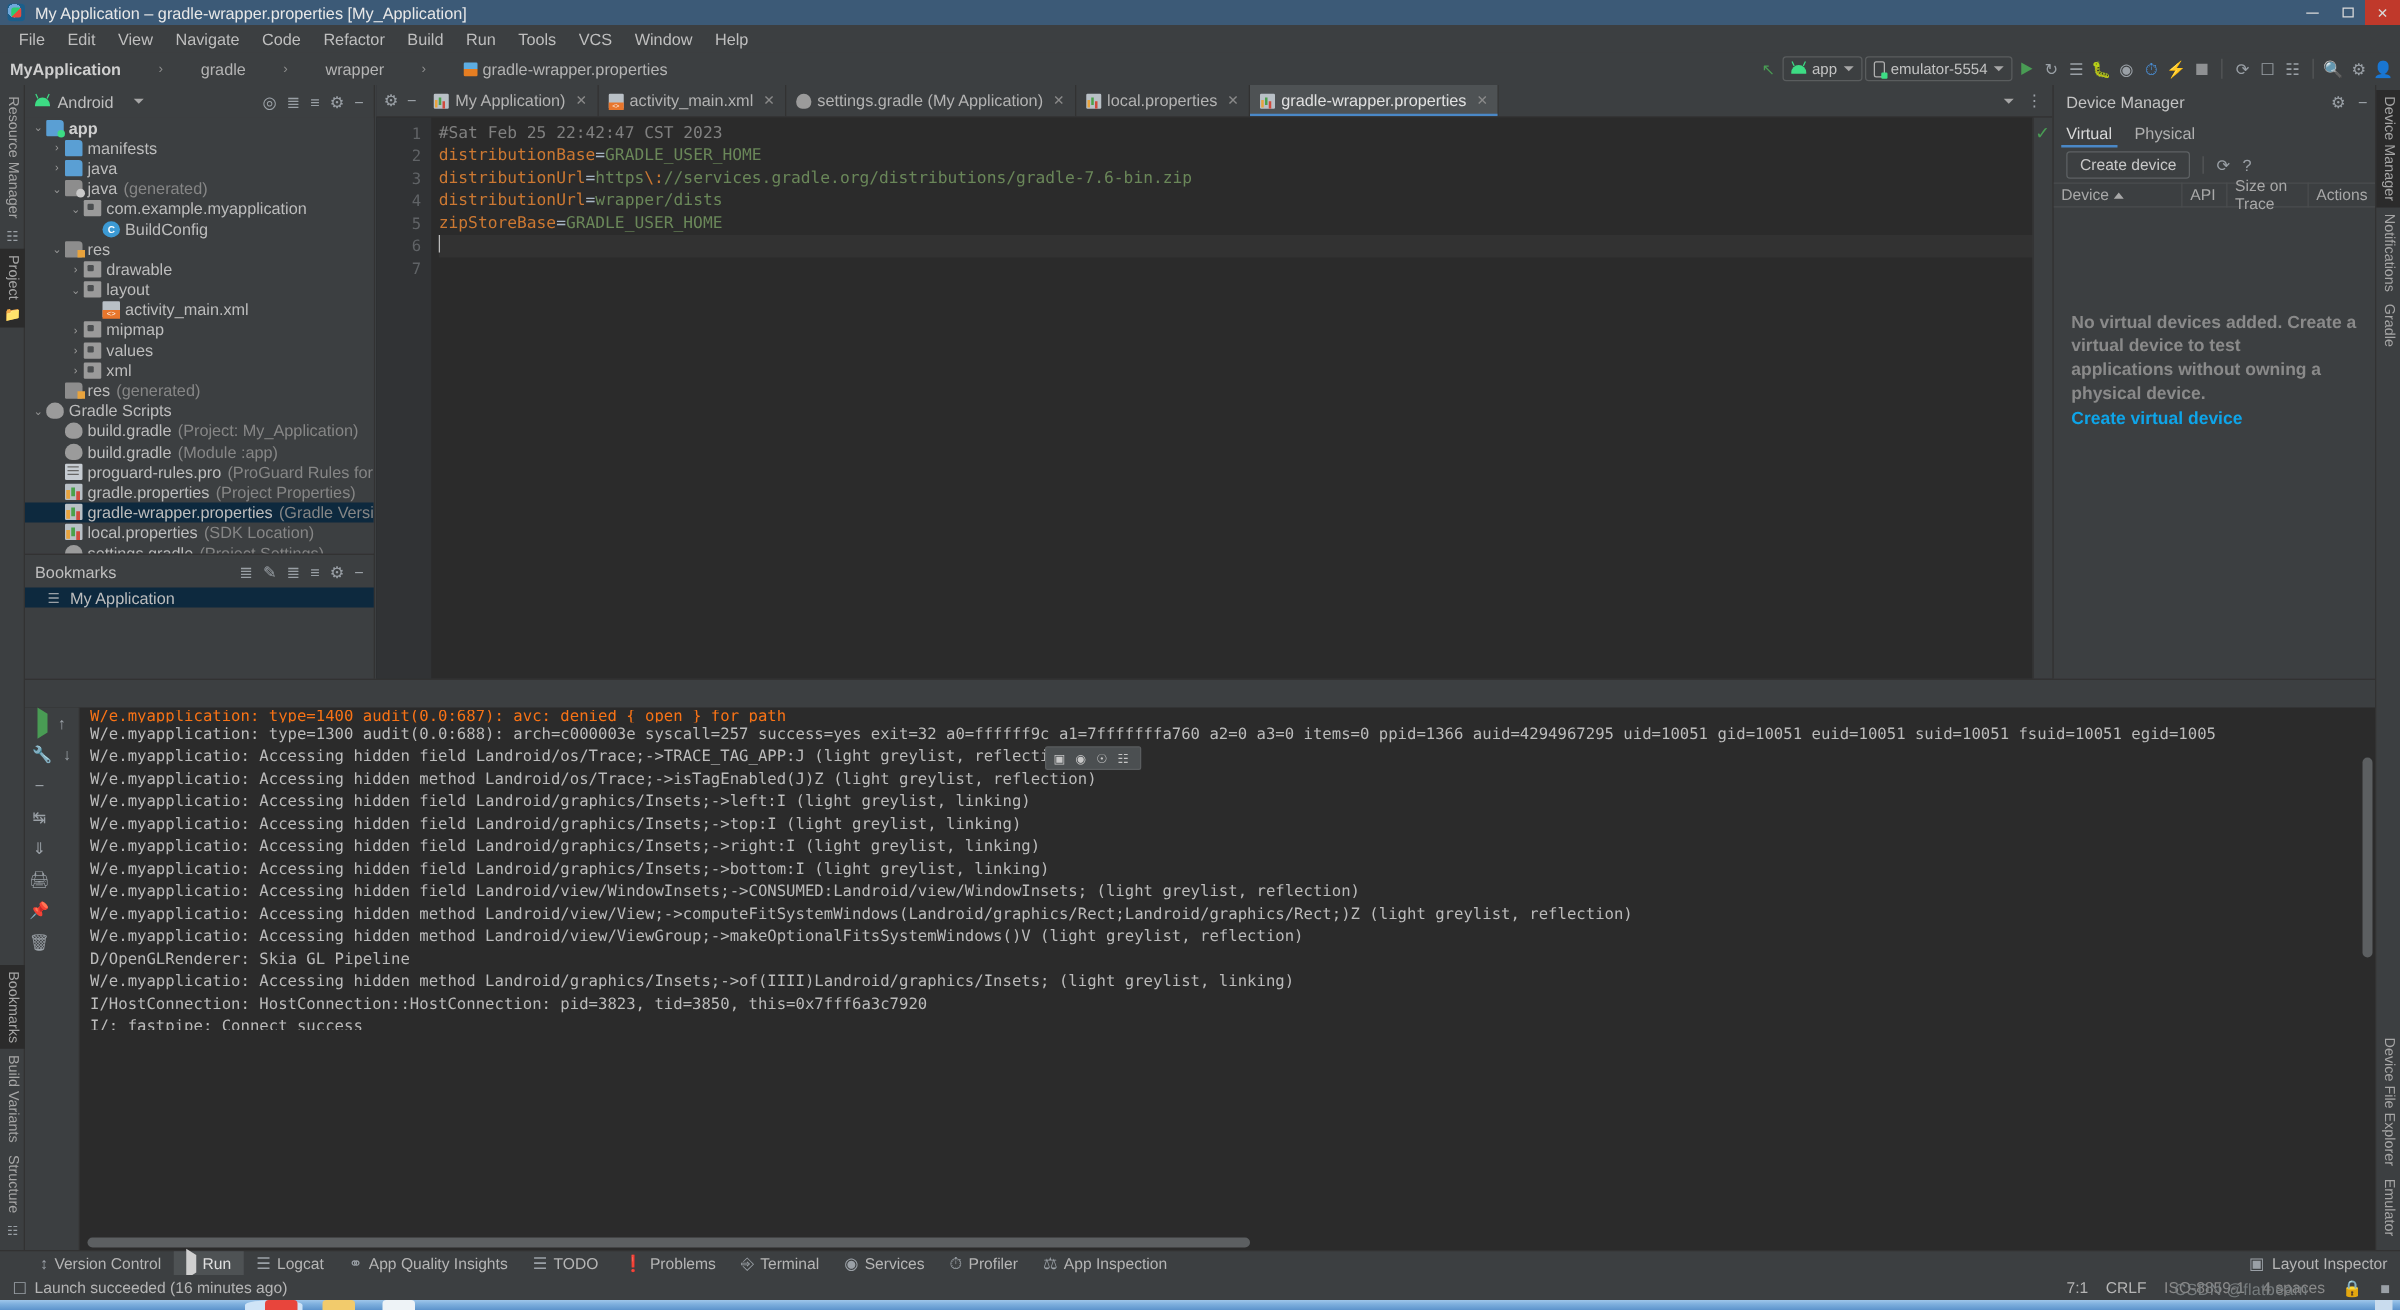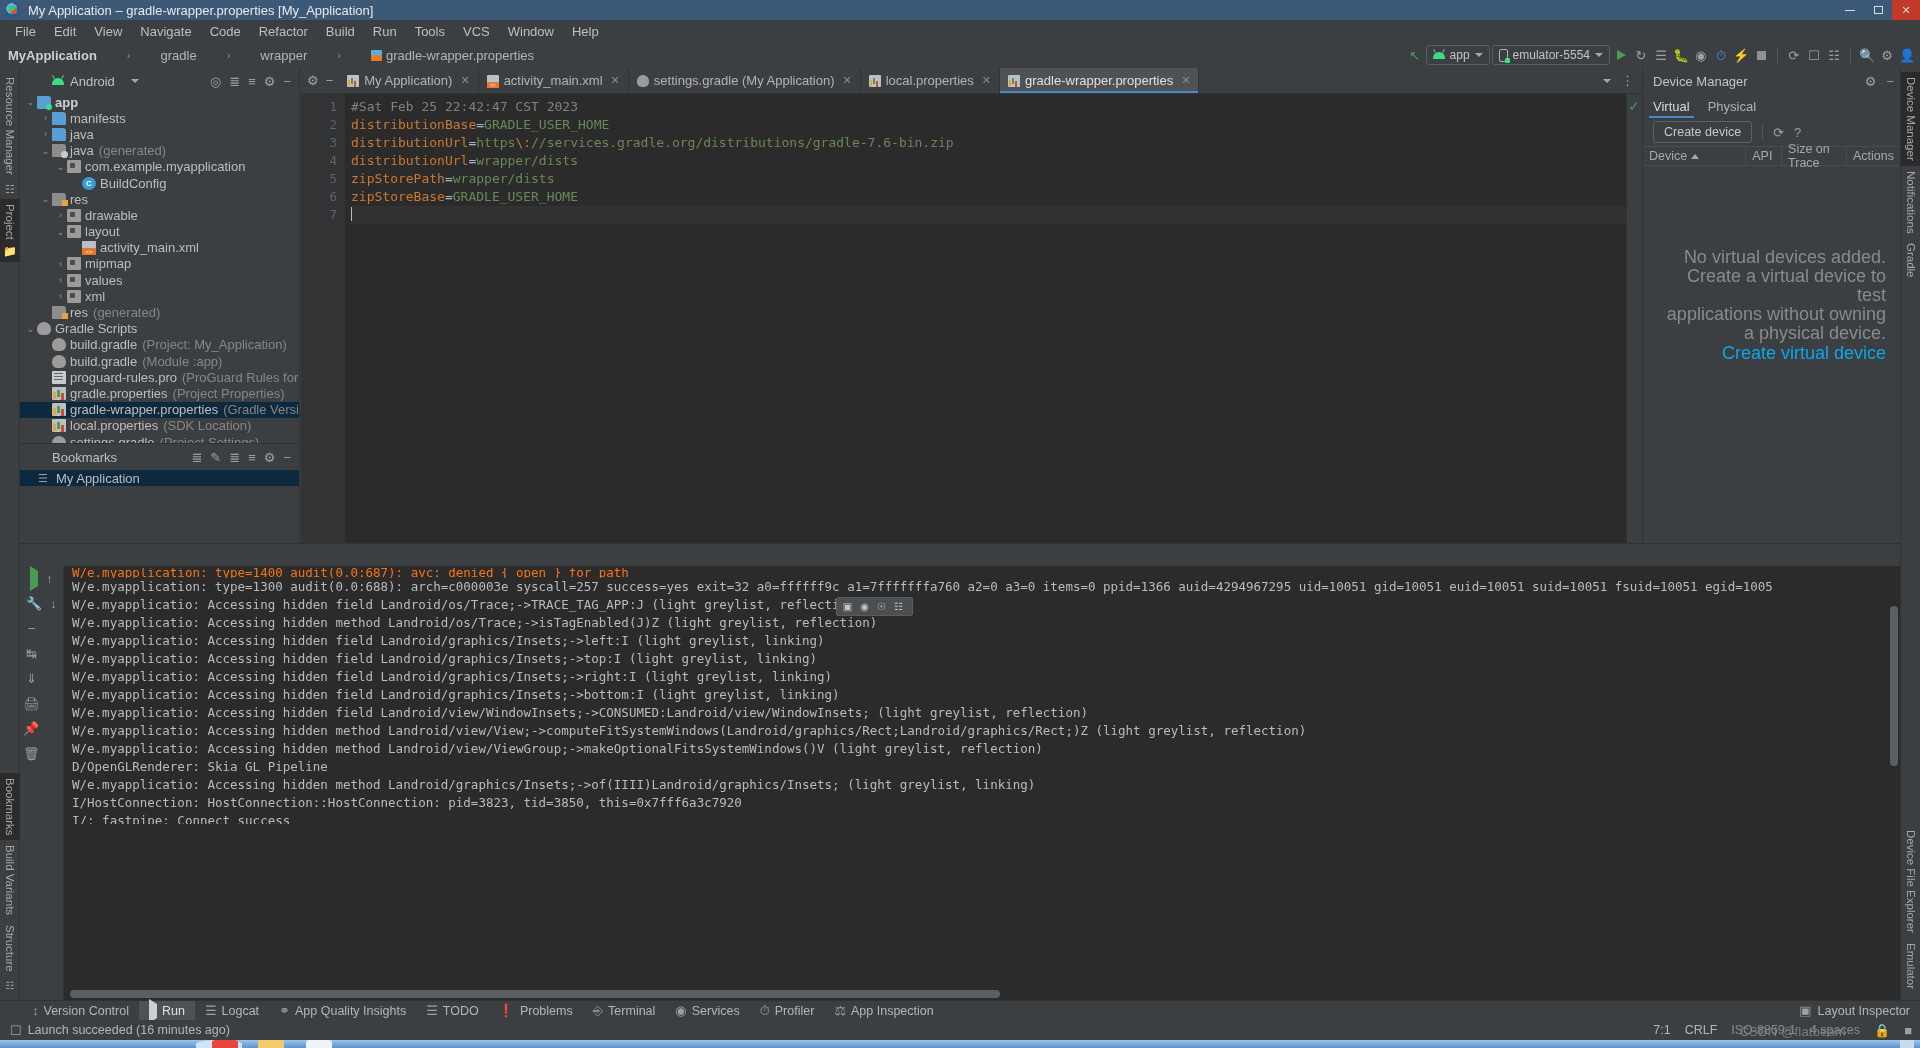--- a/index.html
+++ b/index.html
@@ -84,21 +84,21 @@
   .stripe-item.active { background:#2b2b2b; }
 
   
   .right-stripe { position:absolute; right:0; top:68px; width:20px; bottom:48px; background:#3c3f41;
      border-left:1px solid #323232;}
 
   
   .project-panel { position:absolute; left:20px; top:68px; width:280px; height:375px; background:#3c3f41;
      border-right:1px solid #323232;}
   .panel-header { height:26px; display:flex; align-items:center; padding:0 4px 0 8px; color:#bfbfbf; font-size:13px;}
-  .panel-header .ph-title{display:flex;align-items:center;gap:6px;margin-left:24px;}
+  .panel-header .ph-title{display:flex;align-items:center;gap:6px;}
   .panel-header .ph-actions{margin-left:auto;display:flex;align-items:center;gap:8px;padding-right:4px;}
   .tree { position:absolute; left:0; top:26px; right:0; bottom:0; overflow:hidden; background:#3c3f41; }
   .tnode { height:16.2px; display:flex; align-items:center; font-size:13px; color:#bdbdbd; white-space:nowrap;
      padding-left:4px; }
   .tnode.sel { background:#0d293e; }
   .tnode .arrow { width:13px; text-align:center; color:#9a9a9a; font-size:9px; flex:0 0 13px;}
   .tnode .ic { width:14px; height:13px; margin-right:4px; flex:0 0 14px; display:inline-block;}
   .tnode .lbl.bold{font-weight:bold;color:#d0d0d0;}
   .tnode .dim { color:#868686; margin-left:5px; }
   .ic.folder{background:#5a9fd4;border-radius:1px 3px 1px 1px;}
@@ -175,22 +175,22 @@
   .dm-tab{padding-bottom:4px;color:#b0b0b0;position:relative;}
   .dm-tab.active{color:#d8d8d8;}
   .dm-tab.active:after{content:"";position:absolute;left:-4px;right:-4px;bottom:0;height:2px;background:#4a88c7;}
   .dm-actionbar{height:28px;display:flex;align-items:center;gap:10px;padding:0 10px;}
   .btn-outline{border:1px solid #5e6264;border-radius:3px;padding:3px 10px;font-size:12.5px;color:#c8c8c8;
      background:#3c3f41;}
   .vsep{width:1px;height:14px;background:#555859;}
   .dm-table-head{height:20px;display:flex;align-items:center;font-size:12.5px;color:#a8a8a8;
      background:#3c3f41;border-top:1px solid #4a4d4f;border-bottom:1px solid #4a4d4f;}
   .dm-th{padding:0 6px;display:flex;align-items:center;gap:4px;border-right:1px solid #4a4d4f;height:20px;}
-  .dm-empty{position:absolute;left:0;right:0;top:180px;text-align:right;color:#8a8a8a;font-size:18px;
-     line-height:19px;padding:0 14px;}
+  .dm-empty{position:absolute;left:0;right:0;top:180px;text-align:left;color:#8a8a8a;font-size:14px;
+     line-height:19px;padding:0 14px;font-weight:bold;}
   .dm-link{color:#0ea5e9;margin-top:1px;display:block;}
   .sort-caret{width:0;height:0;border-left:4px solid transparent;border-right:4px solid transparent;
      border-bottom:5px solid #a8a8a8;}
 
   
   .run-panel { position:absolute; left:20px; right:20px; top:543px; bottom:48px; background:#3c3f41;
      border-top:1px solid #323232; }
   .run-header{height:22px;display:flex;align-items:center;padding:0 6px 0 10px;font-size:13px;color:#c2c2c2;gap:10px;margin-top:20px;}
   .run-header .rh-acts{margin-left:auto;display:flex;align-items:center;gap:10px;}
   .run-tab{display:flex;align-items:center;gap:5px;color:#c8c8c8;}
@@ -567,21 +567,20 @@
           <div>4</div>
           <div>5</div>
           <div>6</div>
           <div>7</div>
         </div>
       <div class="code" id="editor-code">
           <div class="ln"><span class="c-comment">#Sat Feb 25 22:42:47 CST 2023</span></div>
           <div class="ln"><span class="c-key">distributionBase</span><span class="c-eq">=</span><span class="c-val">GRADLE_USER_HOME</span></div>
           <div class="ln"><span class="c-key">distributionUrl</span><span class="c-eq">=</span><span class="c-val">https</span><span class="c-esc">\:</span><span class="c-val">//services.gradle.org/distributions/gradle-7.6-bin.zip</span></div>
           <div class="ln"><span class="c-key">distributionUrl</span><span class="c-eq">=</span><span class="c-val">wrapper/dists</span></div>
-          <div class="ln"><span class="c-key">zipStorePath</span><span class="c-eq">=</span><span class="c-val">wrapper/dists</span></div>
           <div class="ln"><span class="c-key">zipStoreBase</span><span class="c-eq">=</span><span class="c-val">GRADLE_USER_HOME</span></div>
           <div class="ln cur"><span class="caretbar"></span></div>
         </div>
       <div class="code-right-edge">
         <span class="check-mark">✓</span>
       </div>
     </div>
   </div>
 
   <div class="device-mgr">

